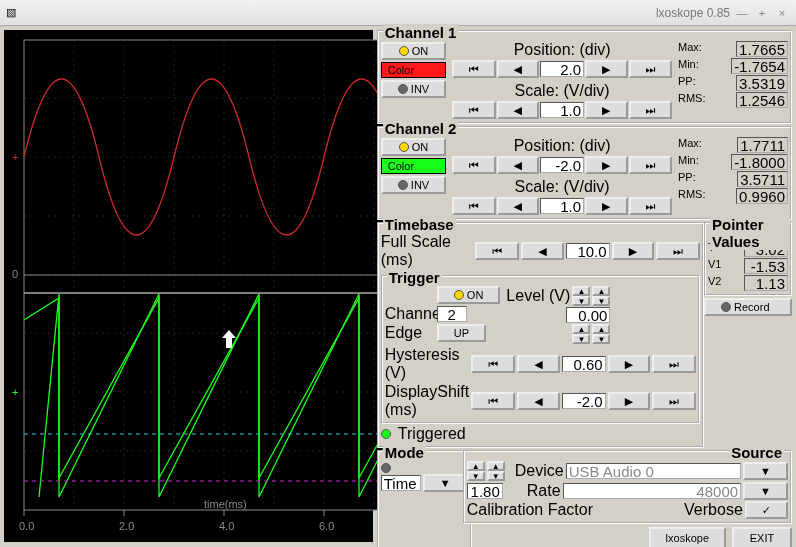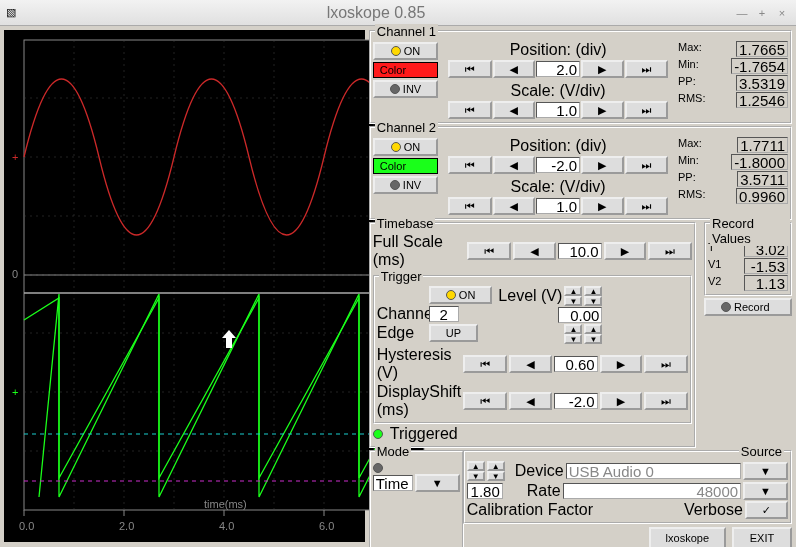--- a/index.html
+++ b/index.html
@@ -1,46 +1,46 @@
 <!DOCTYPE html>
 <html><head>
 <meta charset="utf-8">
 <style>
 *{box-sizing:border-box;margin:0;padding:0;font-family:Helvetica,Arial,sans-serif;font-size:11px}
 body{background:#d4d0c8;width:796px;height:547px;overflow:hidden}
 .titlebar{height:26px;background:linear-gradient(#f2f2f2,#e0e0e0);border-bottom:1px solid #aaa;display:flex;align-items:center;padding:0 6px}
-.titlebar .title{flex:1;text-align:center;color:#777;font-size:16px}
+.titlebar .title{flex:1;text-align:right;color:#777;font-size:12px}
 .winbtn{width:16px;height:16px;display:inline-flex;align-items:center;justify-content:center;color:#888;margin-left:4px;cursor:pointer}
 .main{display:flex;height:521px;padding:4px;gap:4px}
 .plot-area{width:440px;height:512px;background:#000;position:relative}
 .plot-area svg{position:absolute;top:0;left:0}
 .side{flex:1;display:flex;flex-direction:column;gap:2px}
 .panel{border:2px groove #fff;padding:2px;position:relative;background:#d4d0c8}
-.panel-title{position:absolute;top:-8px;left:4px;background:#d4d0c8;padding:0 2px;font-weight:normal;font-size:13px}
+.panel-title{position:absolute;top:-8px;left:4px;background:#d4d0c8;padding:0 2px;font-weight:bold;font-size:15px}
 .row{display:flex;align-items:center;gap:2px;margin:1px 0}
 .btn{background:#ddd;border:2px outset #eee;padding:0 15px;height:18px;display:inline-flex;align-items:center;justify-content:center;font-size:11px;cursor:pointer;min-width:18px}
 .val{border:1px inset #aaa;background:#d4d0c8;padding:1px 2px;min-width:44px;text-align:right;font-size:15px;height:16px;line-height:14px}
 .val.edit{background:#fff}
 .val.ro{color:#000}
 .color-red{background:#ff1a1a;color:#000;padding:1px 6px;border:1px solid #000}
 .color-green{background:#1aff1a;color:#000;padding:1px 6px;border:1px solid #000}
 .led{width:10px;height:10px;border-radius:50%;display:inline-block;border:1px solid #555}
 .led.on{background:#1aff1a}
 .led.yellow{background:#ffd800}
 .led.off{background:#666}
 .label{font-size:16px}
 .spin{display:flex;flex-direction:column}
 .spin .btn{height:10px;width:18px;font-size:8px;padding:0}
 .arrow-group{display:flex;gap:1px}
 .stat-row{display:flex;justify-content:space-between;gap:2px;font-size:11px;margin:1px 0}
 .ch-panel{display:flex;gap:4px}
 .ch-left{display:flex;flex-direction:column;gap:2px;padding-top:8px}
 .ch-mid{flex:1;padding-top:6px}
 .ch-right{width:110px;padding-top:6px}
-.bottom-row{display:flex;gap:8px}
+.bottom-row{display:flex;gap:0}
 </style>
 </head>
 <body>
 
 <div class="titlebar">
   <span style="width:16px">▧</span>
   <span class="title">lxoskope 0.85</span>
   <span class="winbtn">—</span>
   <span class="winbtn">+</span>
   <span class="winbtn">×</span>
@@ -272,21 +272,21 @@
             <span class="val edit">-2.0</span>
             <span class="btn">▶</span>
               <span class="btn">⏭</span>
           </div>
         </div>
         <div class="row"><span class="led on"></span>&nbsp;<span class="label">Triggered</span></div>
       </div>
 
       <div style="display:flex;flex-direction:column;gap:2px;width:88px">
         <div class="panel">
-          <span class="panel-title">Record Values</span>
+          <span class="panel-title">Pointer Values</span>
           <div style="padding-top:14px">
             <div class="stat-row">
                 <span>T</span>
                 <span class="val ro">3.02</span>
               </div>
             <div class="stat-row">
                 <span>V1</span>
                 <span class="val ro">-1.53</span>
               </div>
             <div class="stat-row">

